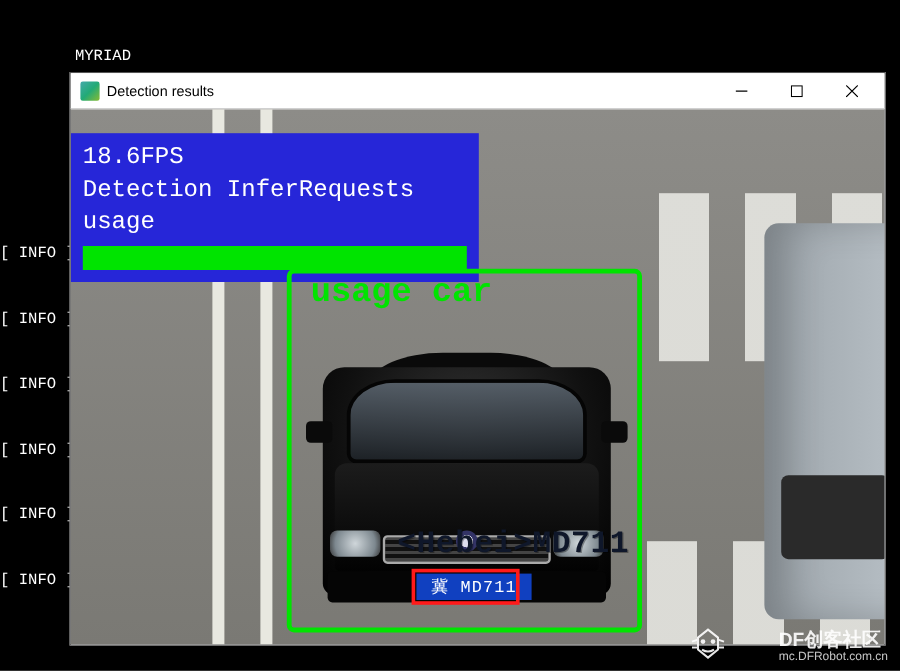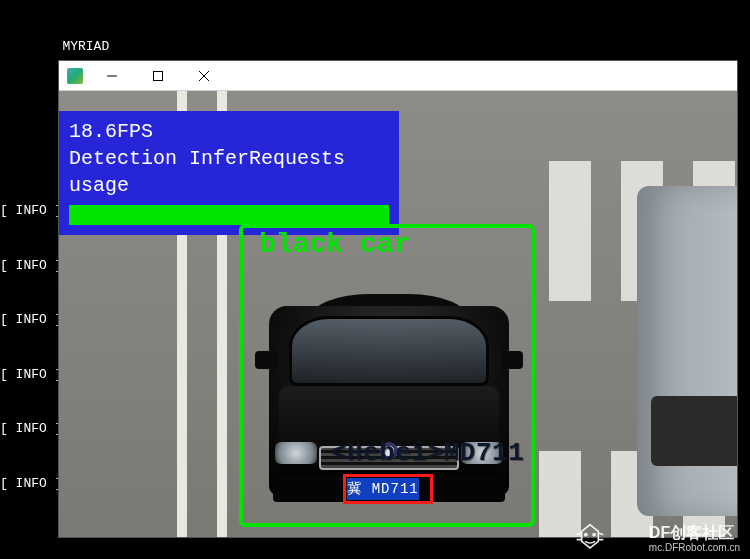--- a/index.html
+++ b/index.html
@@ -220,21 +220,21 @@
     }
     .bbox-plate {
       position: absolute;
       left: 284px; top: 383px;
       width: 90px; height: 30px;
       border: 3px solid #ff1a1a;
     }
     .plate {
       position: absolute;
       left: 288px; top: 387px;
-      width: 72px; height: 22px;
+      width: 96px; height: 22px;
       background: #1040c0;
       color: #fff;
       font-family: "Courier New", monospace;
       font-size: 14px;
       display: flex; align-items: center; justify-content: center;
       letter-spacing: 1px;
     }
 
     .watermark {
       position: absolute;
@@ -264,20 +264,21 @@
   <span class="term-line">[ INFO ]</span>
   <span class="term-line">[ INFO ]</span>
   <span class="term-line">[ INFO ]</span>
   <span class="term-line">[ INFO ]</span>
   
 </div>
 
 <div class="app-window">
   <div class="titlebar">
     <div class="app-icon"></div>
+    <div class="title-text">Detection results</div>
     <div class="win-btn">
       <svg width="10" height="10" viewBox="0 0 10 10">
           <path d="M0 5 H10" stroke="#000" stroke-width="1"></path>
         </svg>
     </div>
     <div class="win-btn">
       <svg width="10" height="10" viewBox="0 0 10 10">
           <rect x="0.5" y="0.5" width="9" height="9" fill="none" stroke="#000" stroke-width="1"></rect>
         </svg>
     </div>
@@ -308,21 +309,21 @@
 
     <div class="hud">
       <div>18.6FPS</div>
       <div>Detection InferRequests usage</div>
       <div class="bar-bg">
         <div class="bar-fill" style="width:100%"></div>
       </div>
     </div>
 
     <div class="bbox-car"></div>
-    <div class="bbox-car-label">black car</div>
+    <div class="bbox-car-label">usage car</div>
 
     <div class="plate">冀 MD711</div>
     <div class="bbox-plate"></div>
     <div class="plate-text">&lt;Hebei&gt;MD711</div>
   </div>
 </div>
 
 <div class="watermark">
   <svg class="logo" viewBox="0 0 40 36">
     <path d="M20 2 L30 10 L30 22 L20 30 L10 22 L10 10 Z" fill="none" stroke="#fff" stroke-width="2"></path>

